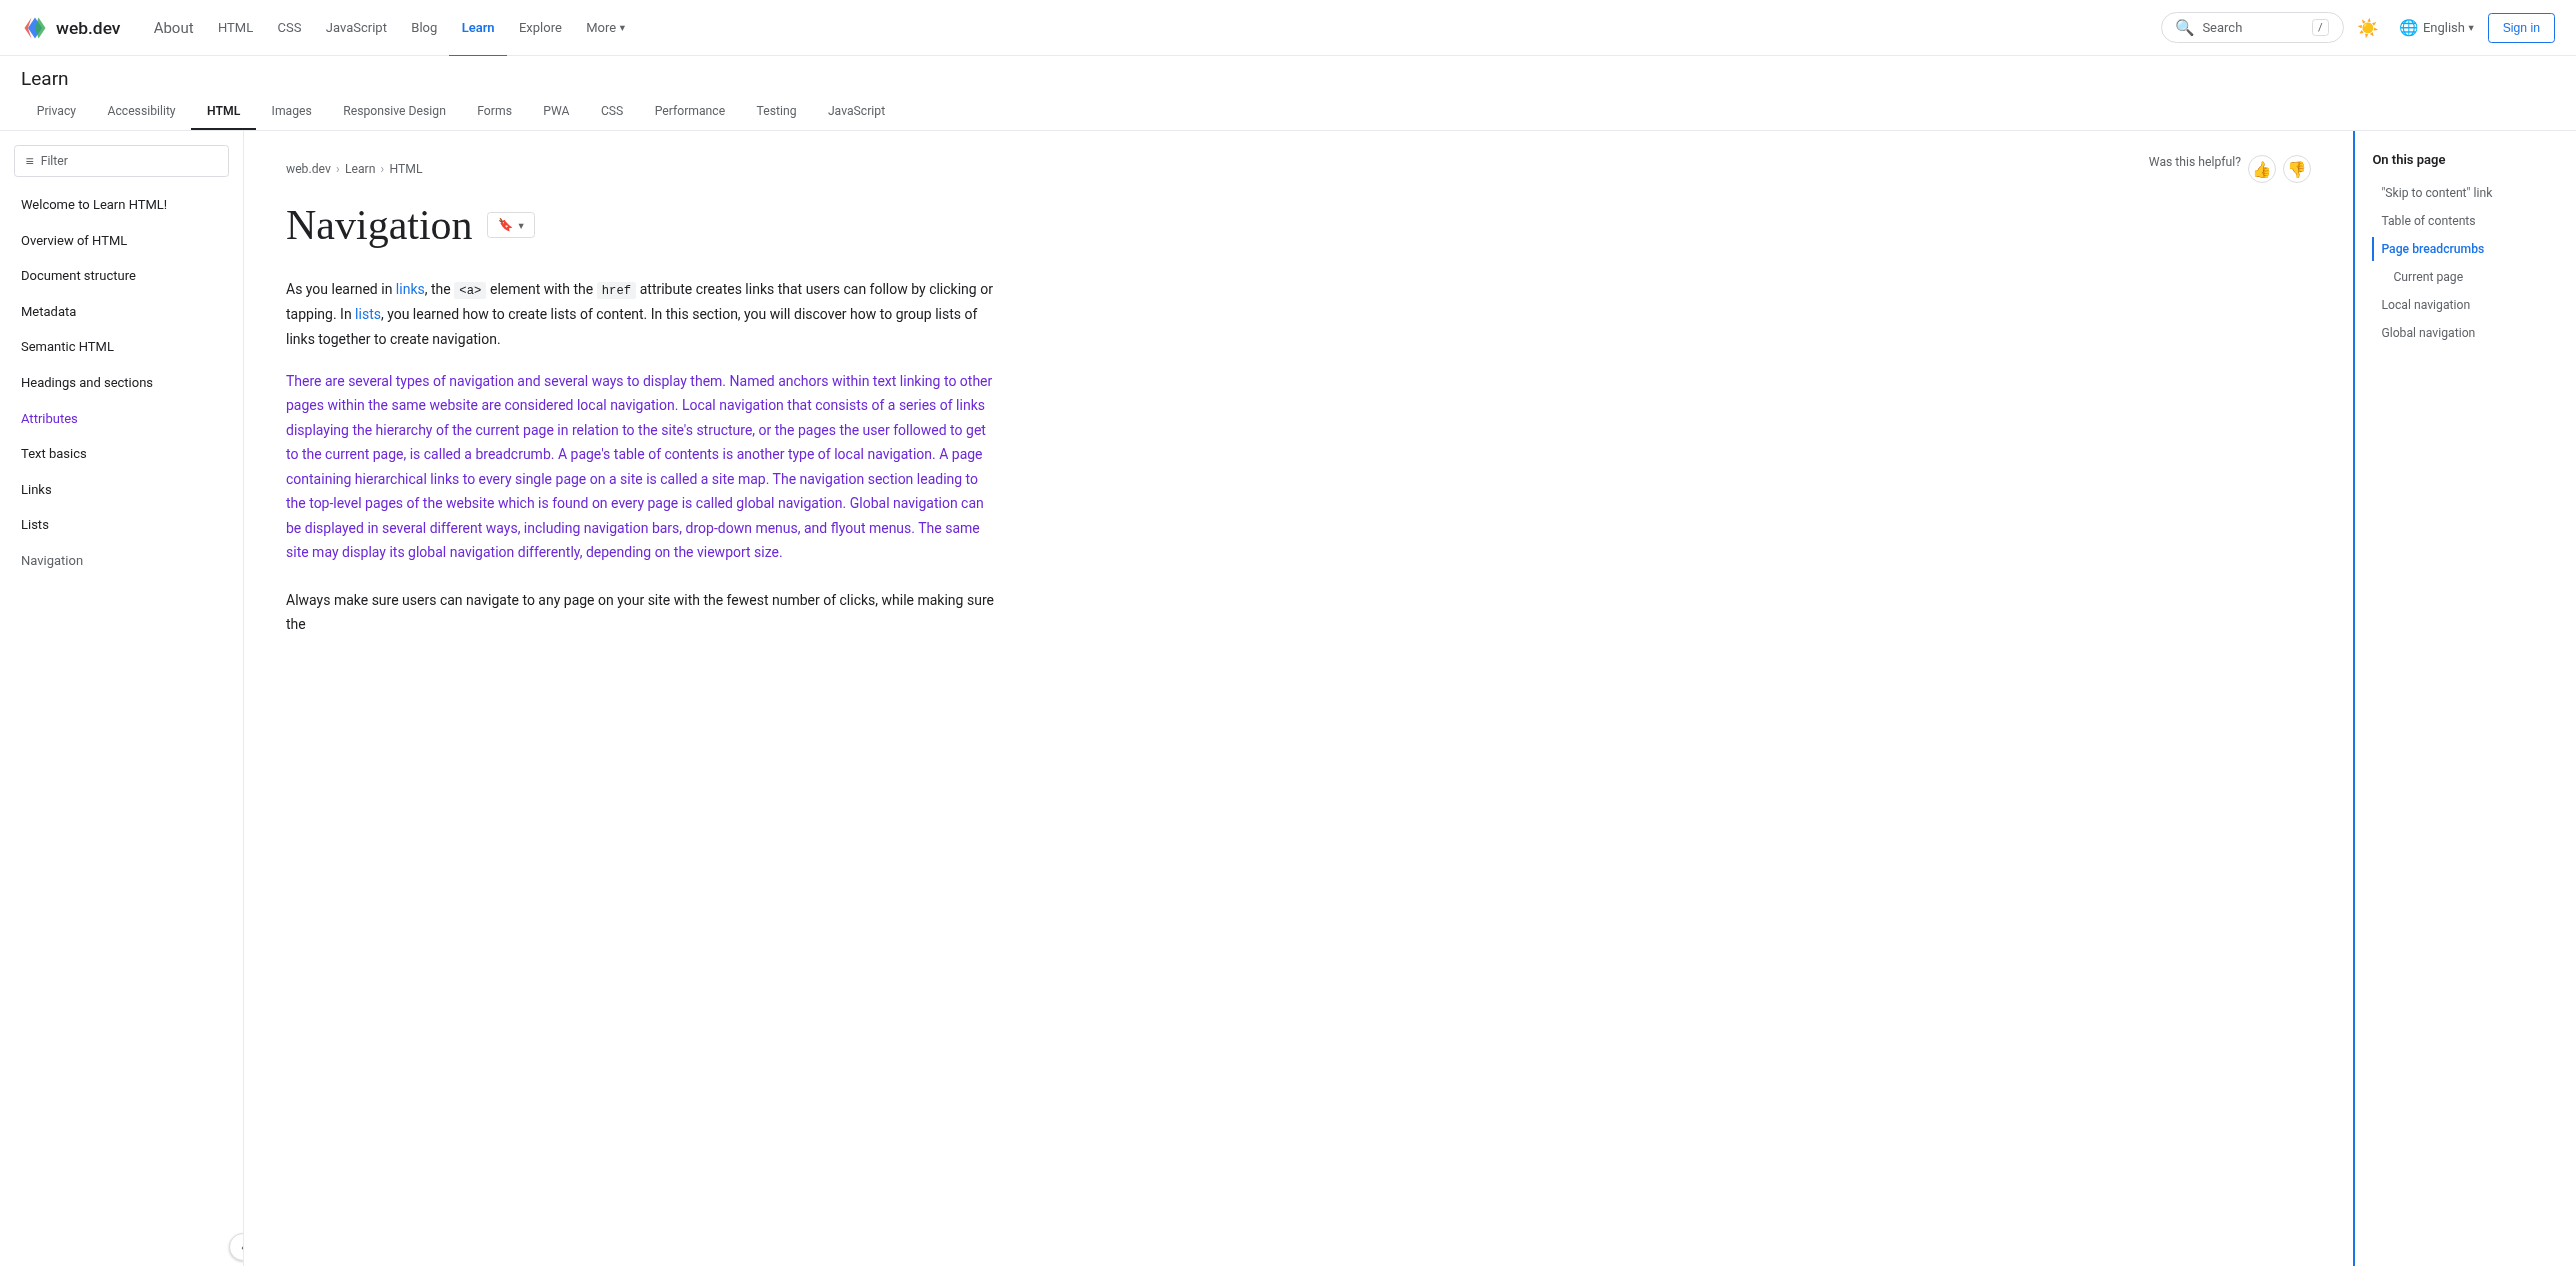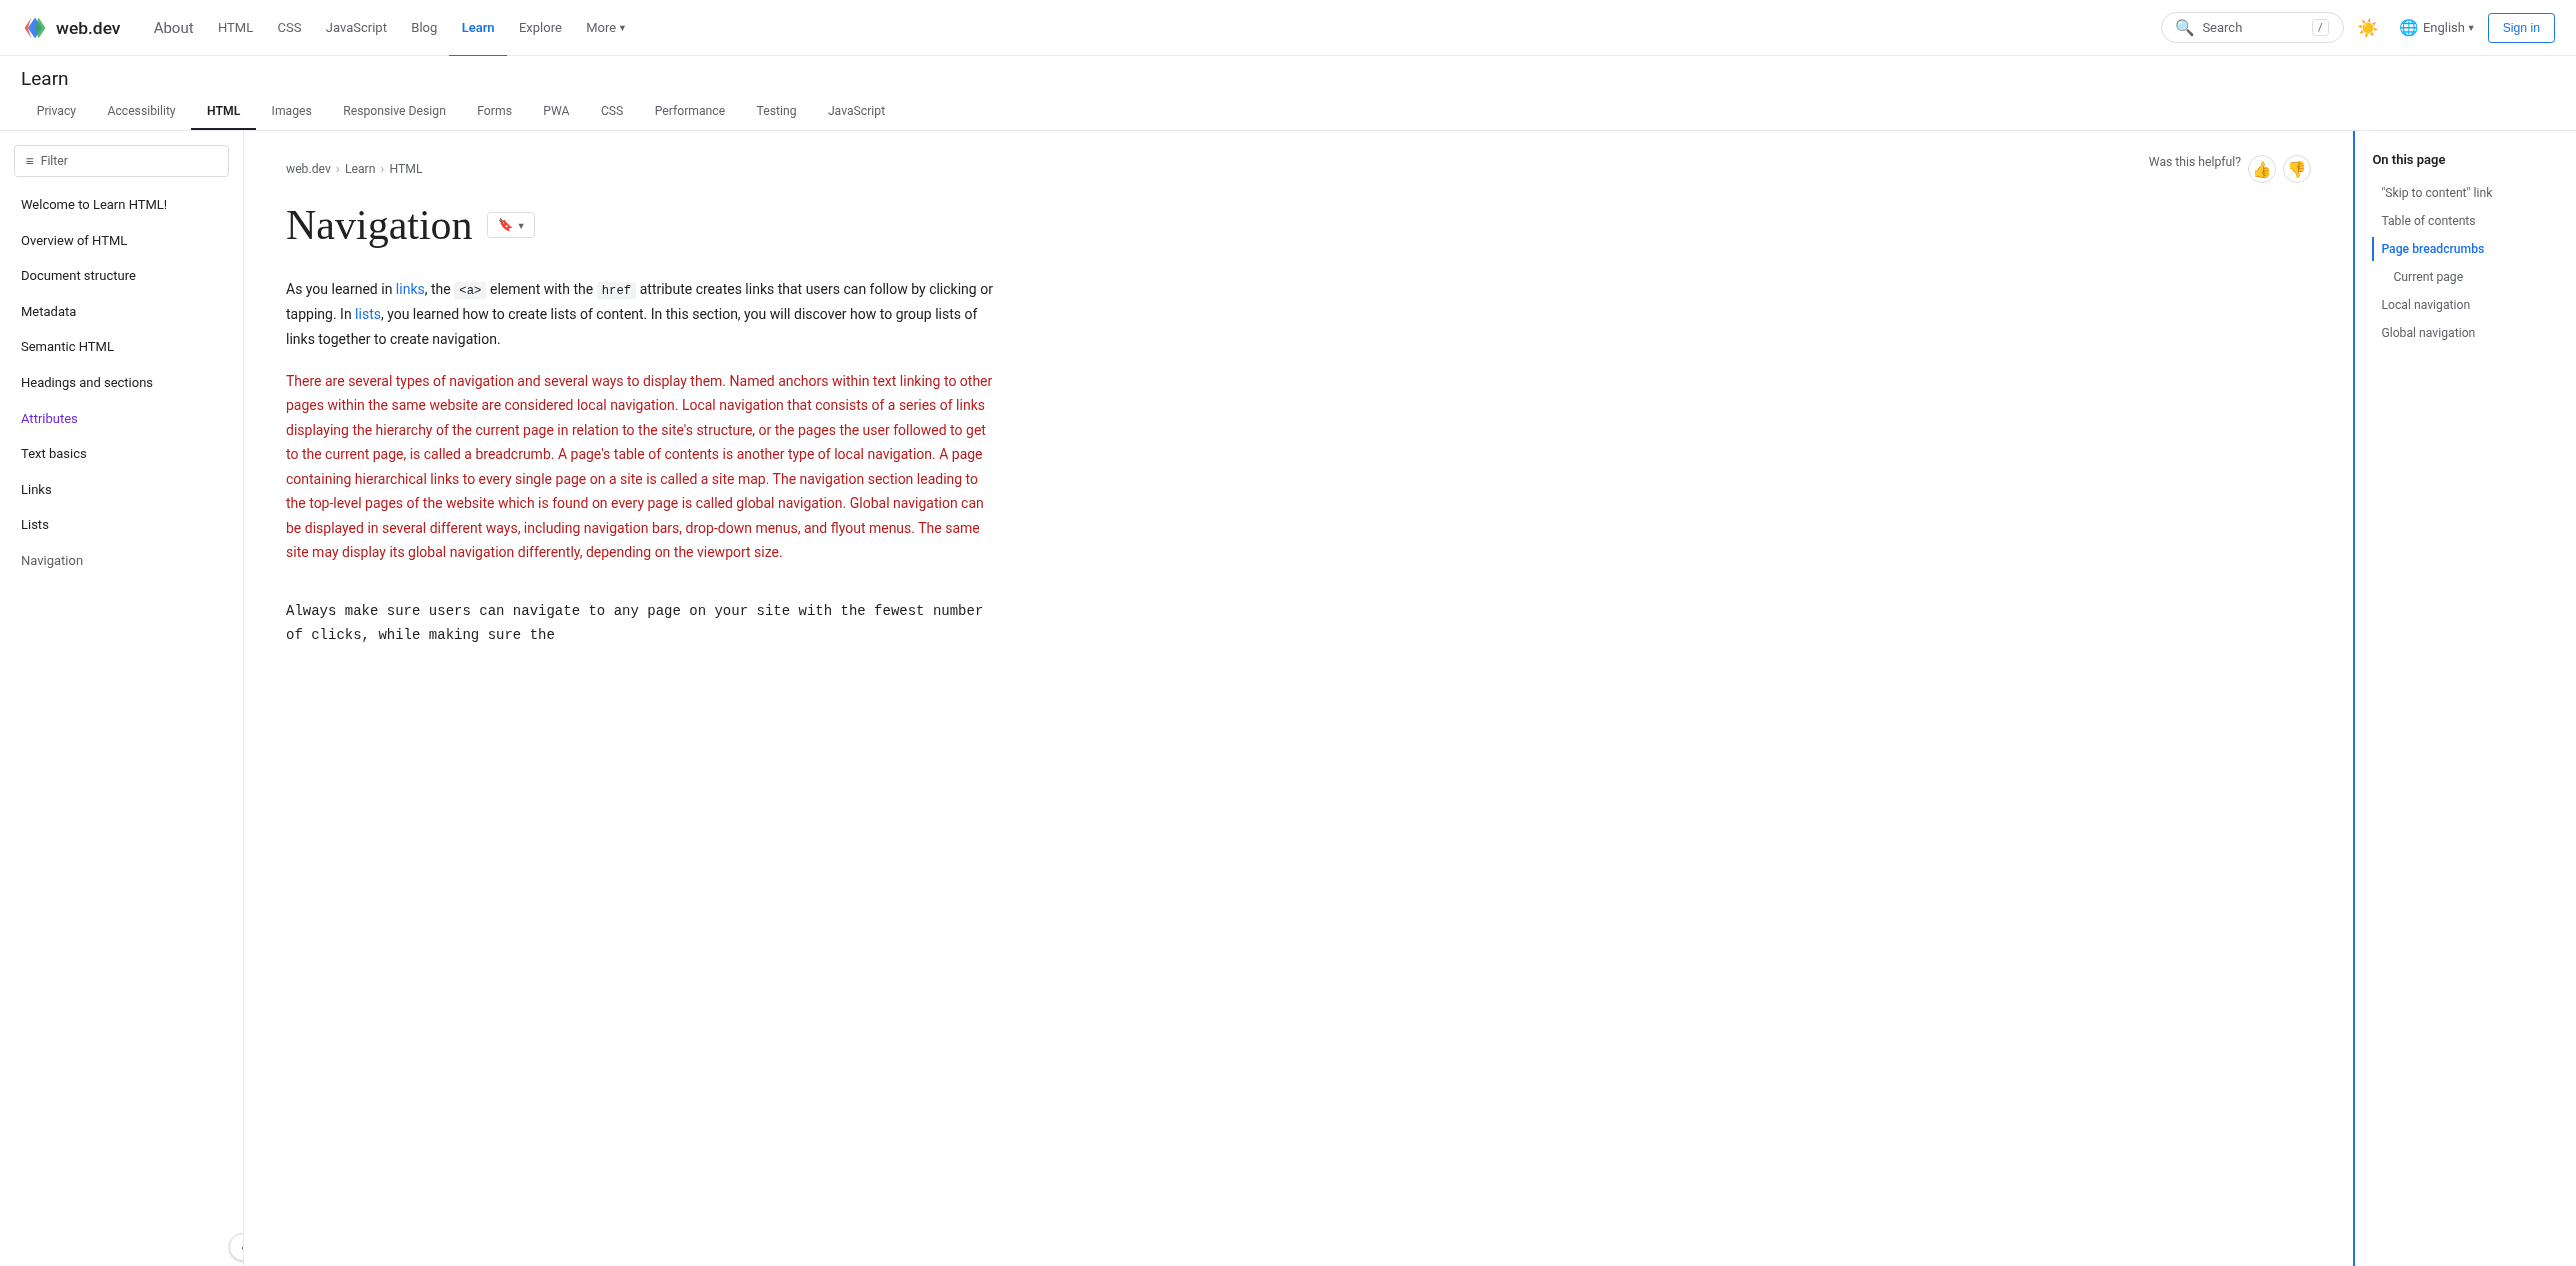--- a/index.html
+++ b/index.html
@@ -121,25 +121,25 @@
       <button style="display:flex;align-items:center;gap:5.2px;border:0.9px solid #dadce0;border-radius:3.5px;padding:5.2px 10.5px;cursor:pointer;font-size:12.2px;color:#5f6368;background:#fff;">
         <span>🔖</span>
         <span style="font-size:10.5px;">▾</span>
       </button>
     </div>
 
     <p style="font-size:14px;line-height:1.75;color:#202124;margin-bottom:17.4px;max-width:715px;">
       As you learned in <a style="color:#1a73e8;text-decoration:none;">links</a>, the <code style="font-family:'Courier New',monospace;background:#f1f3f4;padding:1.7px 5.2px;border-radius:2.6px;font-size:12.2px;">&lt;a&gt;</code> element with the <code style="font-family:'Courier New',monospace;background:#f1f3f4;padding:1.7px 5.2px;border-radius:2.6px;font-size:12.2px;">href</code> attribute creates links that users can follow by clicking or tapping. In <a style="color:#1a73e8;text-decoration:none;">lists</a>, you learned how to create lists of content. In this section, you will discover how to group lists of links together to create navigation.
     </p>
 
-    <p style="font-size:14px;line-height:1.75;color:#b91c1c;margin-bottom:34px;max-width:715px;">
+    <p style="font-size:14px;line-height:1.75;color:#6d28d9;margin-bottom:23px;max-width:715px;">
       There are several types of navigation and several ways to display them. Named anchors within text linking to other pages within the same website are considered local navigation. Local navigation that consists of a series of links displaying the hierarchy of the current page in relation to the site's structure, or the pages the user followed to get to the current page, is called a breadcrumb. A page's table of contents is another type of local navigation. A page containing hierarchical links to every single page on a site is called a site map. The navigation section leading to the top-level pages of the website which is found on every page is called global navigation. Global navigation can be displayed in several different ways, including navigation bars, drop-down menus, and flyout menus. The same site may display its global navigation differently, depending on the viewport size.
     </p>
 
-    <p style="font-size:14px;line-height:1.75;color:#202124;margin-bottom:21px;max-width:715px;font-family:Liberation Mono, monospace;">
+    <p style="font-size:14px;line-height:1.75;color:#202124;margin-bottom:21px;max-width:715px;">
       Always make sure users can navigate to any page on your site with the fewest number of clicks, while making sure the
     </p>
 
   </div>
 
   <div style="width:223px;min-width:223px;padding:21px 17.4px;overflow-y:auto;border-left:2.6px solid #1a73e8;background:#fff;">
     <div style="font-size:13px;font-weight:600;color:#202124;margin-bottom:14px;">On this page</div>
 
     <a style="display:block;padding:5.2px 7px;font-size:12.2px;color:#5f6368;cursor:pointer;text-decoration:none;border-left:2.6px solid transparent;margin-bottom:3.5px;">"Skip to content" link</a>
     <a style="display:block;padding:5.2px 7px;font-size:12.2px;color:#5f6368;cursor:pointer;text-decoration:none;border-left:2.6px solid transparent;margin-bottom:3.5px;">Table of contents</a>

